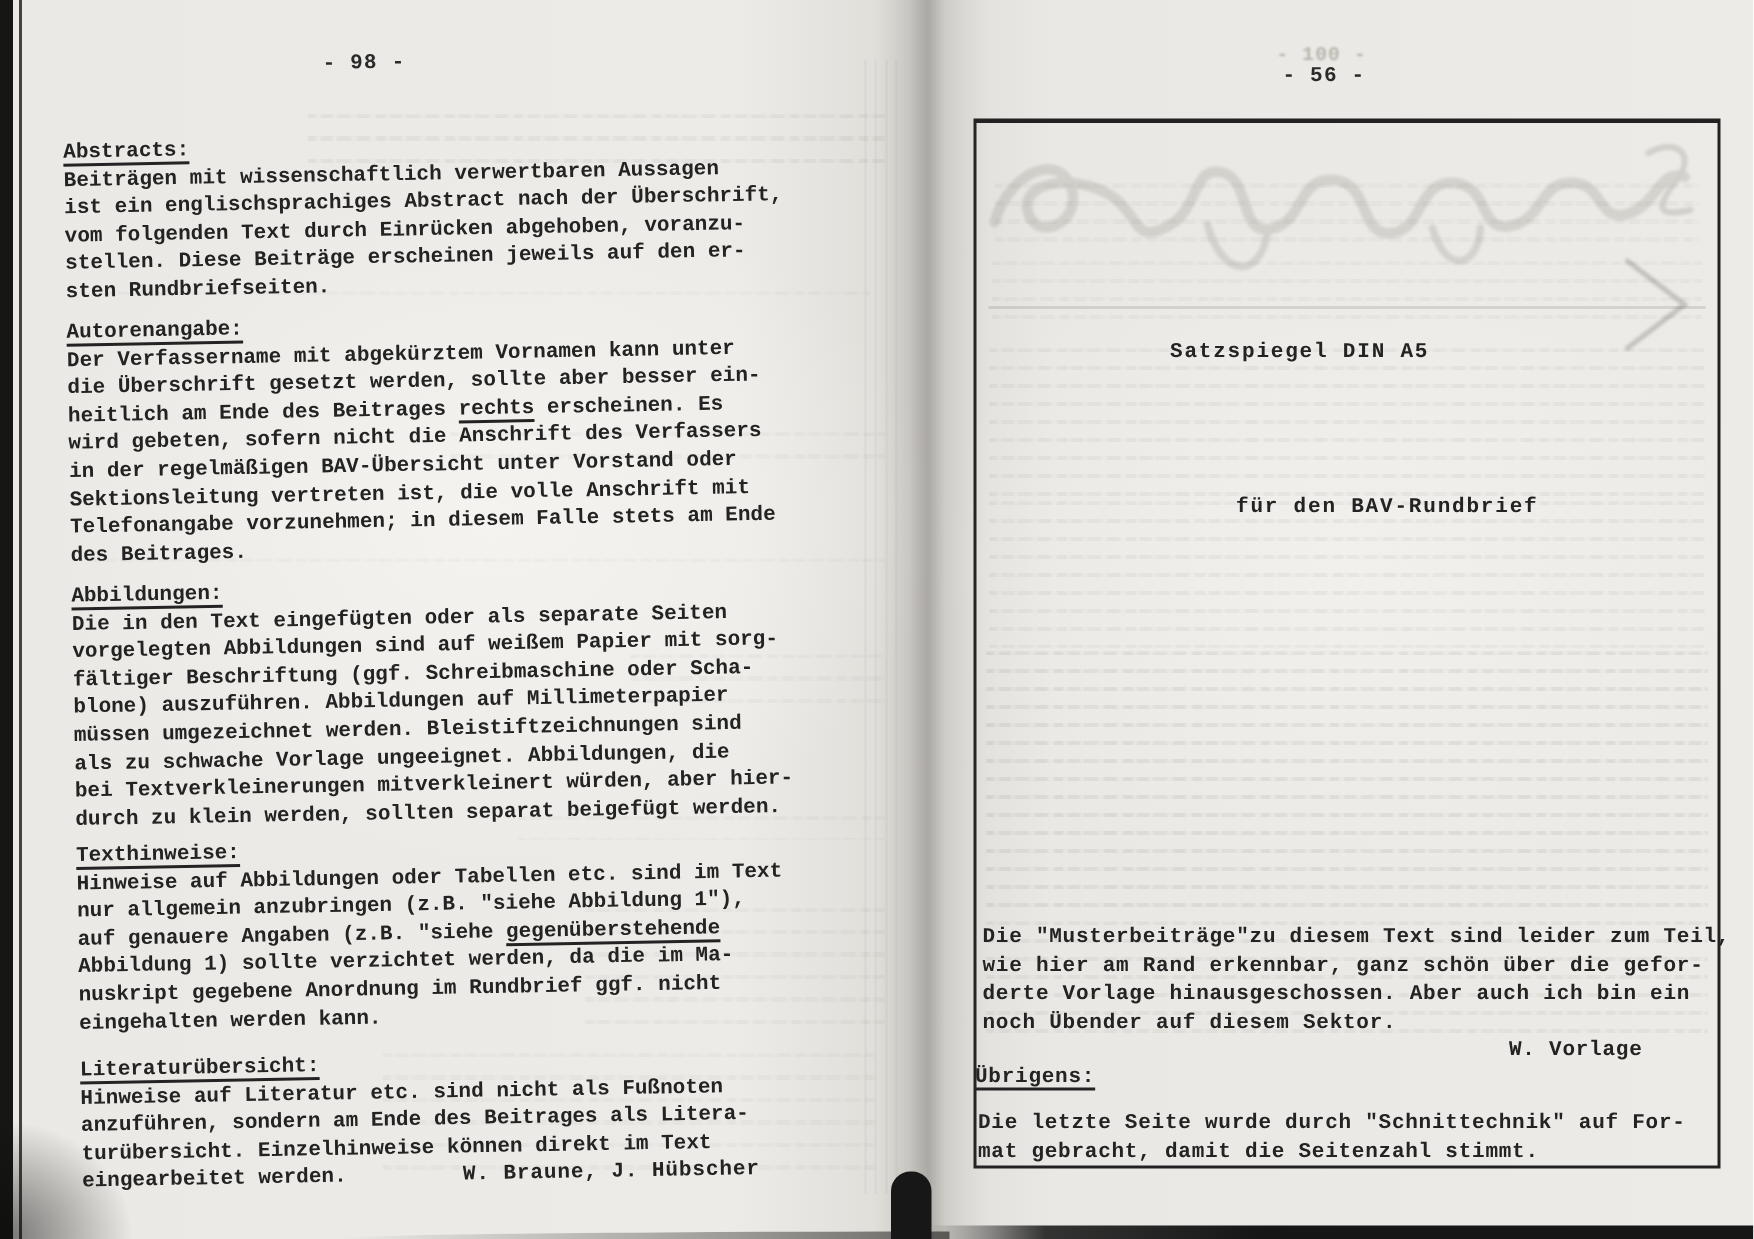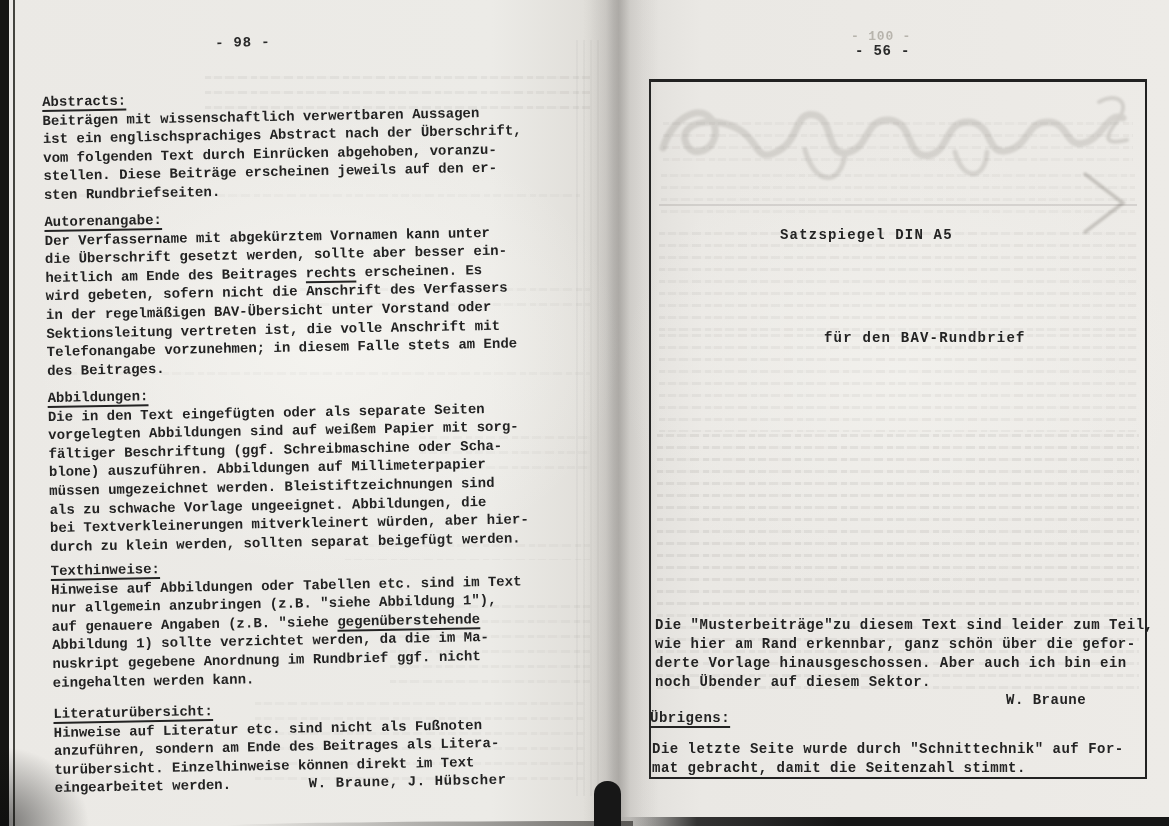--- a/index.html
+++ b/index.html
@@ -162,21 +162,21 @@
       <div class="bl" style="left:6px;top:532px;width:482px;height:78px;opacity:.11;"></div>
 
       <div class="boxtitle" style="left:129px;top:145px;">Satzspiegel DIN A5</div>
       <div class="boxtitle" style="left:129px;top:248px;margin-left:44px;">für den BAV-Rundbrief</div>
     </div>
 
     <div class="tw rp-text abs" style="left:55px;top:616px;width:520px;line-height:18.9px;">Die "Musterbeiträge"zu diesem Text sind leider zum Teil,
 wie hier am Rand erkennbar, ganz schön über die gefor-
 derte Vorlage hinausgeschossen. Aber auch ich bin ein
 noch Übender auf diesem Sektor.</div>
-    <div class="tw rp-text abs" style="left:406px;top:691px;">W. Braune</div>
+    <div class="tw rp-text abs" style="left:406px;top:691px;">W. Vorlage</div>
     <div class="tw rp-text u abs" style="left:50px;top:709px;">Übrigens:</div>
     <div class="tw rp-text abs" style="left:52px;top:740px;width:510px;line-height:19px;">Die letzte Seite wurde durch "Schnittechnik" auf For-
 mat gebracht, damit die Seitenzahl stimmt.</div>
   </div>
 
   <div class="gutter"></div>
   <div class="gutter-streaks"></div>
   <div class="edge-left"></div>
   <div class="sh-corner"></div>
   <div class="sh-bottom-mid"></div>

